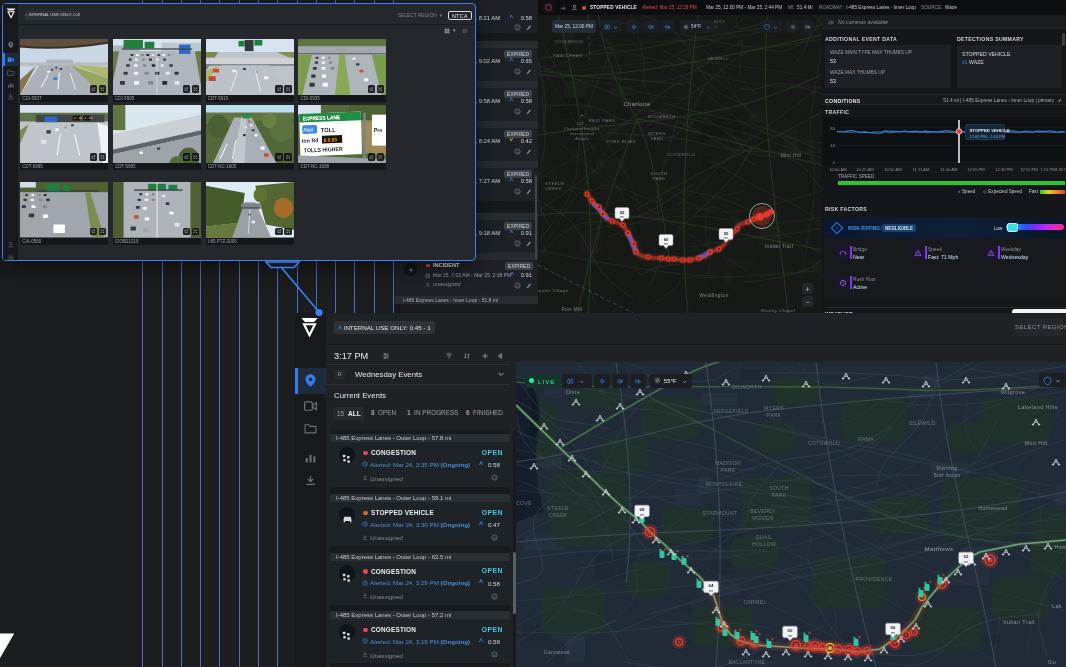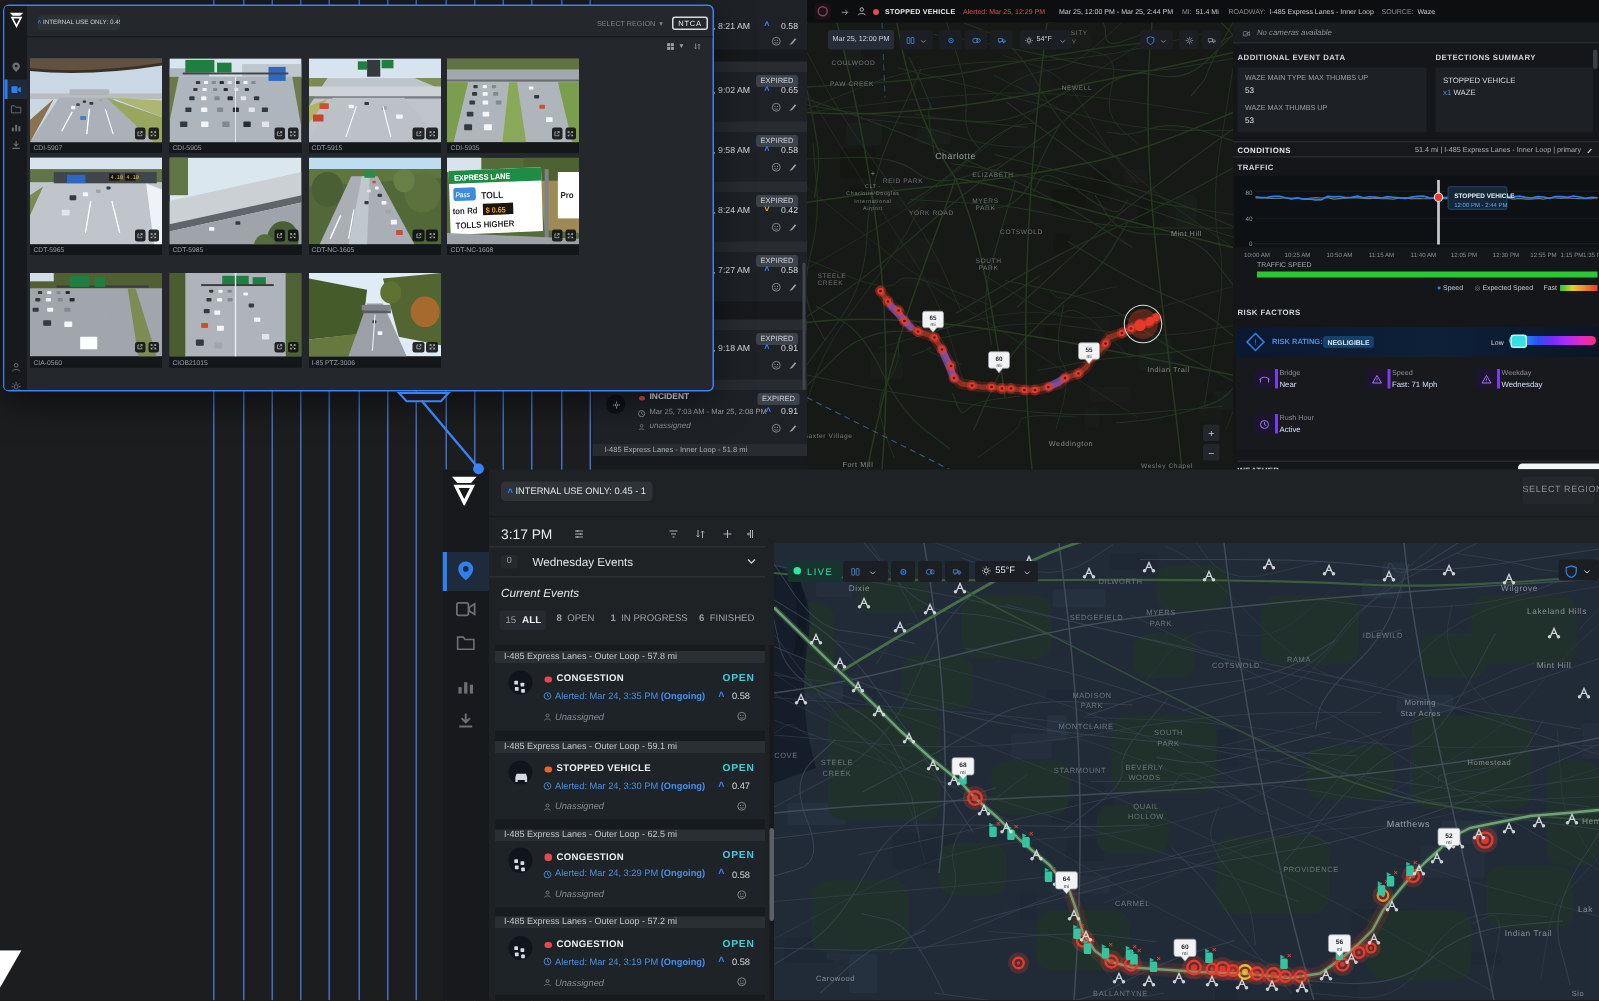--- a/index.html
+++ b/index.html
@@ -1084,21 +1084,21 @@
 <svg style="position:absolute;left:202px;top:38.5px;" width="8" height="8" viewBox="0 0 24 24">
         <path d="M10,4 v16 M10,12 H4 M7,9 l-3,3 3,3 M14,4 v16" stroke="#aab0b5" stroke-width="2" fill="none"></path>
       </svg>
 <div style="position:absolute;left:31px;top:50.5px;width:184px;height:1px;background:#2c3034;"></div>
 <div style="position:absolute;left:39px;top:57px;width:11px;height:9px;background:#26292d;border-radius:2px;color:#9aa0a5;font-size:6px;line-height:9px;text-align:center;">0</div>
 <div style="position:absolute;left:60px;top:56.5px;color:#e3e6e9;font-size:7.8px;">Wednesday Events</div>
 <svg style="position:absolute;left:202px;top:57px;" width="8" height="8" viewBox="0 0 24 24">
         <path d="M5,9 l7,7 7,-7" fill="none" stroke="#c8cdd2" stroke-width="2.6"></path>
       </svg>
 <div style="position:absolute;left:31px;top:71px;width:184px;height:1px;background:#2c3034;"></div>
-<div style="position:absolute;left:39px;top:77.5px;color:#e3e6e9;font-size:7.8px;font-style:italic;">Current Events</div>
+<div style="position:absolute;left:39px;top:77.5px;color:#e3e6e9;font-size:7.8px;">Current Events</div>
 <div style="position:absolute;left:38px;top:94px;width:31px;height:13px;background:#26292d;border-radius:2px;">
         <span style="position:absolute;left:4px;top:3px;color:#9aa0a5;font-size:6.4px;">15</span>
         <span style="position:absolute;left:15px;top:2.8px;color:#eceef0;font-size:6.6px;font-weight:700;">ALL</span>
       </div>
 <div style="position:absolute;left:76px;top:96px;color:#9aa0a5;font-size:6.4px;"><b>8</b>&nbsp; OPEN</div>
 <div style="position:absolute;left:112px;top:96px;color:#9aa0a5;font-size:6.4px;"><b>1</b>&nbsp; IN PROGRESS</div>
 <div style="position:absolute;left:171px;top:96px;color:#9aa0a5;font-size:6.4px;"><b>6</b>&nbsp; FINISHED</div>
 <div style="position:absolute;left:35px;top:117px;width:180px;height:237px;background:#181b1e;"></div>
 <div style="position:absolute;left:35px;top:121.1px;width:180px;height:8.3px;background:#2a2f34;color:#c3c8cd;font-size:6px;line-height:8.3px;padding-left:6px;box-sizing:border-box;">I-485 Express Lanes - Outer Loop - 57.8 mi</div>
 <div style="position:absolute;left:35px;top:129.4px;width:180px;height:44.2px;background:#1e2327;">

